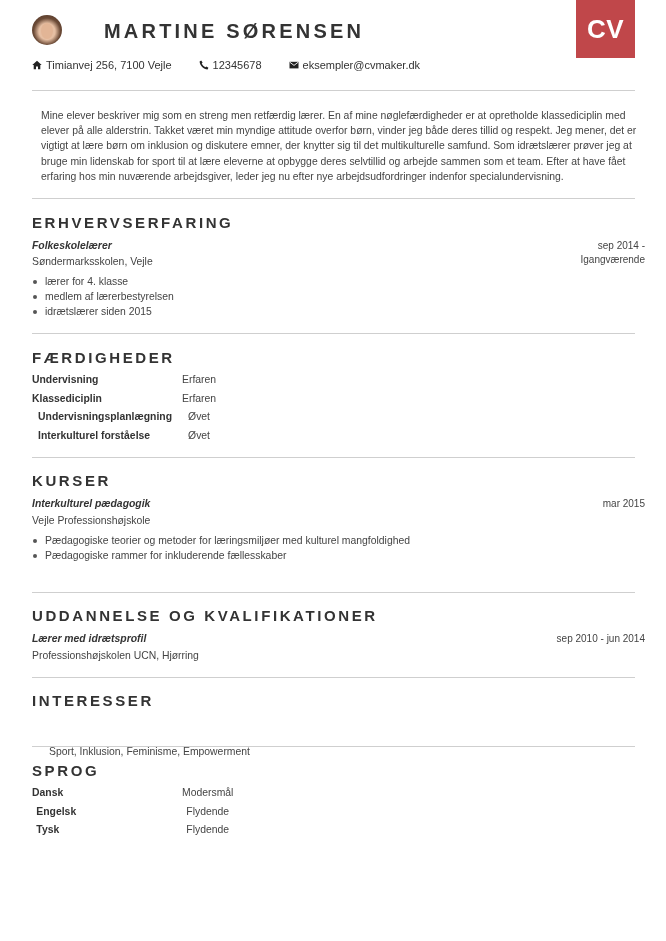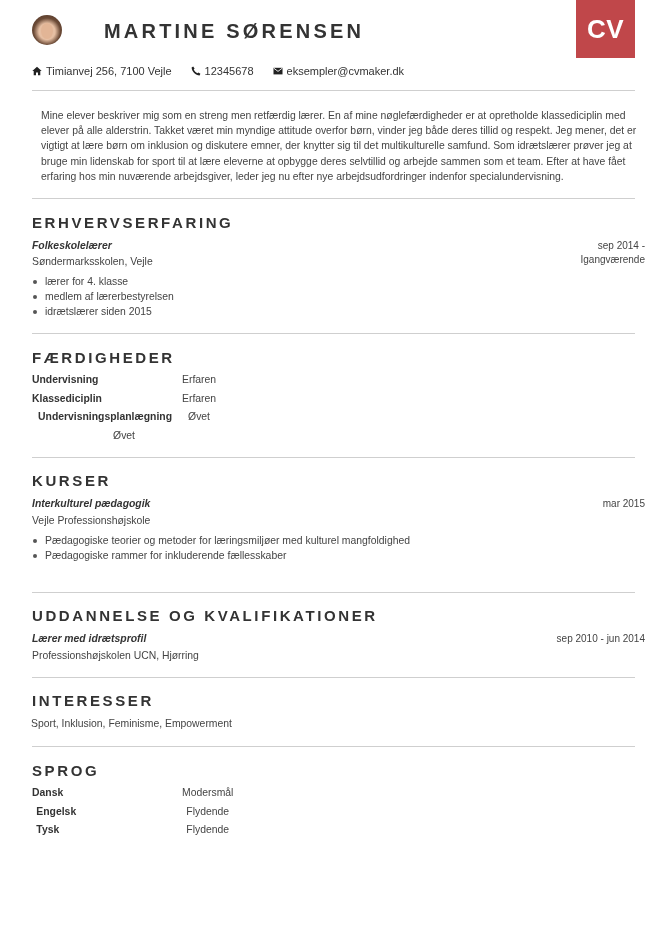--- a/index.html
+++ b/index.html
@@ -4,21 +4,21 @@
   <style>
     * { box-sizing: border-box; margin: 0; padding: 0; }
     html, body { width: 666px; height: 941px; background: #ffffff; overflow: hidden; }
     body { font-family: "Liberation Sans", "DejaVu Sans", sans-serif; color: #3a3a3a; position: relative; }
 
     .header { position: absolute; left: 32px; top: 14px; width: 603px; height: 70px; }
     .avatar { position: absolute; left: 0; top: 1px; width: 30px; height: 30px; border-radius: 50%;
       background: radial-gradient(circle at 50% 55%, #e6bfa3 0 36%, #6b4a36 60%, #4a3124 100%); overflow: hidden; }
     .avatar .face { position: absolute; left: 9px; top: 8px; width: 12px; height: 16px; border-radius: 50%; background: #e2b596; }
     .name { position: absolute; left: 42px; top: 1px; font-size: 20px; font-weight: bold; letter-spacing: 3.2px; color: #333333; line-height: 32px; white-space: nowrap; margin-left: 30px; }
-    .contact { position: absolute; left: 0; top: 45px; font-size: 11px; color: #333; display: flex; gap: 19px; align-items: center; white-space: nowrap; margin-top: 6px; }
+    .contact { position: absolute; left: 0; top: 45px; font-size: 11px; color: #333; display: flex; gap: 27px; align-items: center; white-space: nowrap; }
     .contact .item { display: flex; align-items: center; gap: 4px; }
     .contact svg { width: 10px; height: 10px; display: block; }
 
     .cv-logo { position: absolute; left: 576px; top: 0; width: 59px; height: 58px; background: #c0474a; color: #fff;
       font-size: 26px; font-weight: bold; display: flex; align-items: center; justify-content: center; letter-spacing: 0.5px; }
 
     .divider { position: absolute; left: 32px; width: 603px; height: 1px; background: #cfcfcf; }
 
     .summary { position: absolute; left: 41px; top: 108px; width: 603px; font-size: 10.4px; line-height: 15.2px; color: #444; }
 
@@ -30,21 +30,21 @@
 
     .bullets { position: absolute; left: 32px; list-style: none; font-size: 10.4px; color: #444; }
     .bullets li { position: relative; padding-left: 13px; line-height: 15px; white-space: nowrap; }
     .bullets li::before { content: ""; position: absolute; left: 1px; top: 6px; width: 4px; height: 4px; border-radius: 50%; background: #555; }
 
     .kv { position: absolute; left: 32px; font-size: 10.4px; line-height: 18.5px; }
     .kv .row { display: flex; justify-content: center; }
     .kv .k { width: 150px; font-weight: bold; color: #333; white-space: nowrap; }
     .kv .v { color: #444; white-space: nowrap; }
 
-    .plain { position: absolute; left: 31px; font-size: 10.4px; color: #444; line-height: 14px; white-space: nowrap; }
+    .plain { position: absolute; left: 49px; font-size: 10.4px; color: #444; line-height: 14px; white-space: nowrap; margin-top: 28px; }
   </style>
 </head>
 <body>
 
 <div class="header">
   <div class="avatar">
       <div class="face"></div>
     </div>
   <div class="name">MARTINE SØRENSEN</div>
   <div class="contact">
@@ -98,20 +98,21 @@
     </div>
   <div class="row">
       <span class="k">Klassediciplin</span>
       <span class="v">Erfaren</span>
     </div>
   <div class="row">
       <span class="k">Undervisningsplanlægning</span>
       <span class="v">Øvet</span>
     </div>
   <div class="row">
+      <span class="k">Interkulturel forståelse</span>
       <span class="v">Øvet</span>
     </div>
 </div>
 
 <div class="divider" style="top:457px"></div>
 
 <div class="section-title" style="top:472px">KURSER</div>
 <div class="entry-title" style="top:497px">Interkulturel pædagogik</div>
 <div class="entry-sub" style="top:514px">Vejle Professionshøjskole</div>
 <div class="entry-date" style="top:497px">mar 2015</div>

